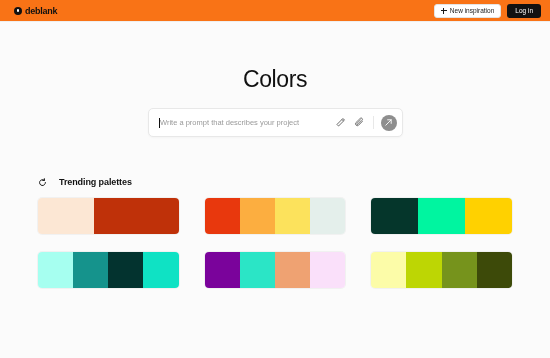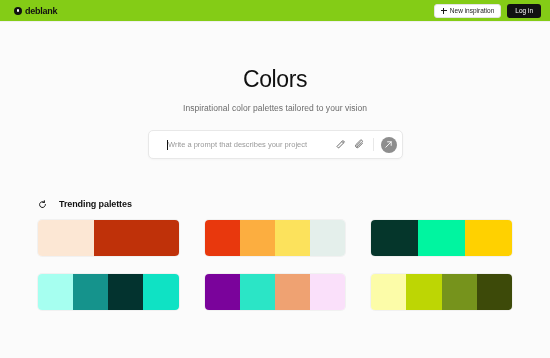--- a/index.html
+++ b/index.html
@@ -13,21 +13,21 @@
   body {
     font-family: "Liberation Sans", sans-serif;
     background: #FBFBFB;
     color: #111111;
     -webkit-font-smoothing: antialiased;
   }
 
   
   .header {
     height: 22px;
-    background: #84cc16;
+    background: #f97316;
     border-bottom: 1px solid #EFEFEF;
     display: flex;
     align-items: center;
     justify-content: space-between;
     padding: 0 9px 0 14px;
   }
 
   .brand {
     display: flex;
     align-items: center;
@@ -139,21 +139,21 @@
   }
 
   .prompt-bar {
     width: 255px;
     height: 29px;
     background: #FFFFFF;
     border: 1px solid #E8E8E8;
     border-radius: 5px;
     display: flex;
     align-items: center;
-    padding: 0 5px 0 18px;
+    padding: 0 5px 0 10px;
     box-shadow: 0 1px 2px rgba(0,0,0,0.03);
   }
 
   .prompt-field {
     flex: 1;
     display: flex;
     align-items: center;
     height: 100%;
     overflow: hidden;
   }
@@ -271,21 +271,20 @@
       <span class="plus-icon"></span>
       <span>New inspiration</span>
     </button>
     <button class="btn-login">Log in</button>
   </div>
 
 </div>
 
 <div class="hero">
   <h1 class="hero-title">Colors</h1>
-  <p class="hero-sub">Inspirational color palettes tailored to your vision</p>
 </div>
 
 <div class="prompt-wrap">
   <div class="prompt-bar">
 
     <div class="prompt-field">
       <span class="caret"></span>
       <span class="prompt-placeholder">Write a prompt that describes your project</span>
     </div>
 

